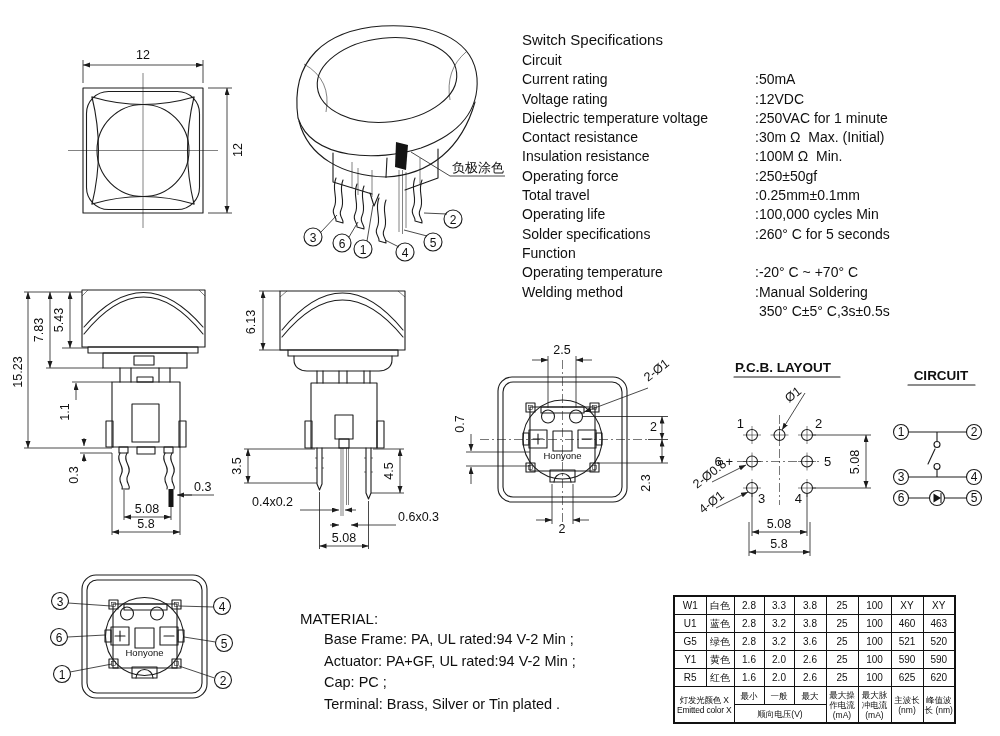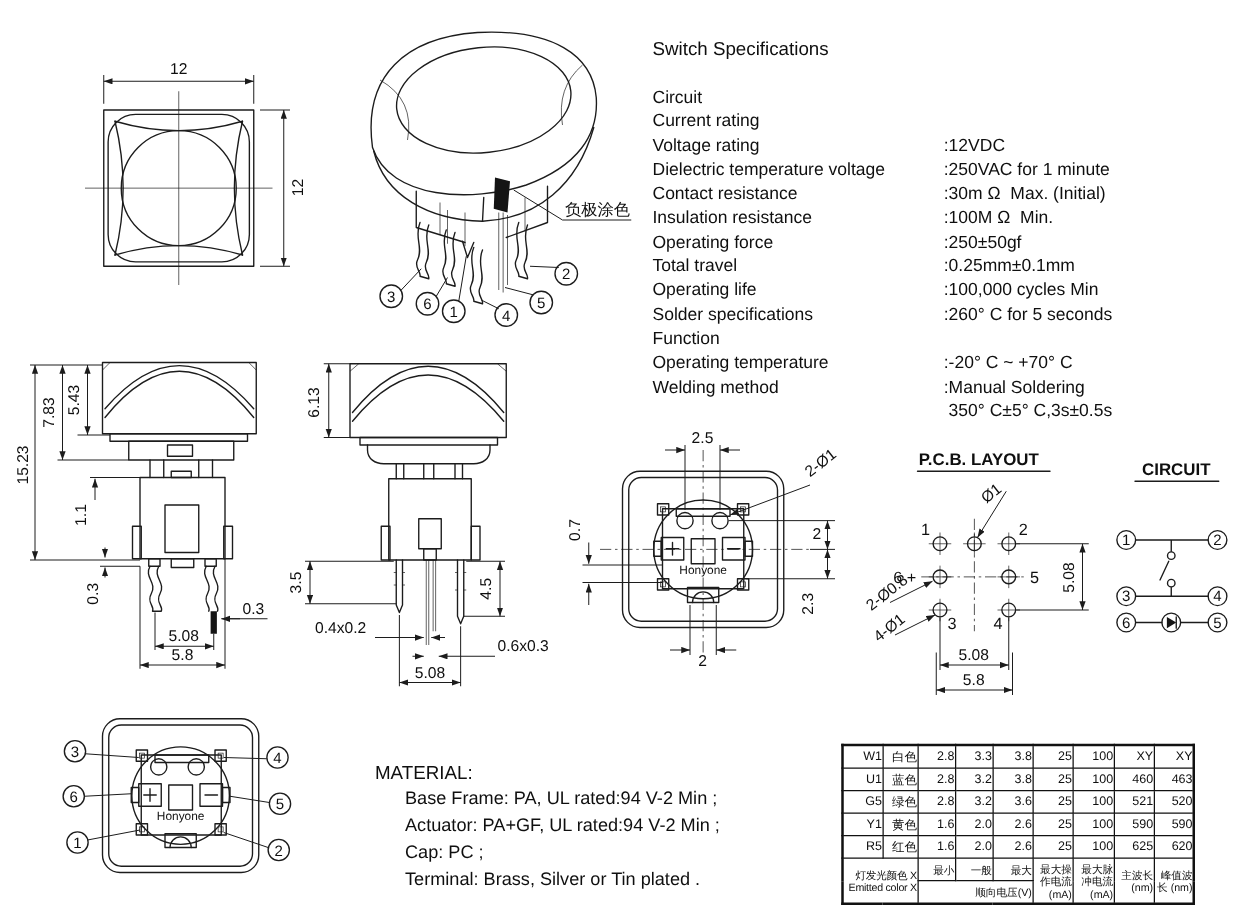--- a/index.html
+++ b/index.html
@@ -11,29 +11,29 @@
   svg .t{fill:none;stroke:#1c1c1c;stroke-width:.55}
   svg .cl{fill:none;stroke:#1c1c1c;stroke-width:.6;stroke-dasharray:9 3 2 3}
   svg text{font-family:"Liberation Sans","DejaVu Sans",sans-serif;fill:#0f0f0f;stroke:none}
   svg .dim{font-size:12.5px}
   svg .pin{font-size:13px}
   svg .ttl{font-size:13.5px;font-weight:bold}
   svg .brand{font-size:9.5px}
   svg .co{font-size:12px}
   svg .neg{font-size:13px}
   .specs{position:absolute;left:522px;top:31px;width:470px}
-  .specs-title{font-size:15px;margin-bottom:20px}
+  .specs-title{font-size:15px;margin-bottom:3px}
   .spec-row{display:grid;grid-template-columns:233px auto;font-size:14px;line-height:19.3px}
   .spec-value{white-space:pre}
   .material{position:absolute;left:300px;top:610px;width:330px}
   .material-title{font-size:15px;margin-bottom:2px}
   .material-line{font-size:14.5px;line-height:21.5px;padding-left:24px}
   .led-table{position:absolute;left:673px;top:595px;border-collapse:collapse;table-layout:fixed;
              border:2px solid #111;font-size:10px}
-  .led-table td{border:1px solid #111;text-align:right;vertical-align:middle;padding:0;height:17px}
+  .led-table td{border:1px solid #111;text-align:center;vertical-align:middle;padding:0;height:17px}
   .led-table .f td{font-size:8.5px;line-height:10px;white-space:pre-line}
   .led-table .emitted{font-size:8px;letter-spacing:-.2px}
 </style>
 </head>
 <body>
 
 <div class="canvas">
 
   <svg style="left:50px;top:35px" width="215" height="200" viewBox="50 35 215 200">
     <defs>
@@ -383,20 +383,21 @@
     </g>
   </svg>
 
   <div class="specs">
     <div class="specs-title">Switch Specifications</div>
     <div class="spec-row">
         <span class="spec-label">Circuit</span>
       </div>
     <div class="spec-row">
         <span class="spec-label">Current rating</span>
+        <span class="spec-value">:50mA</span>
       </div>
     <div class="spec-row">
         <span class="spec-label">Voltage rating</span>
         <span class="spec-value">:12VDC</span>
       </div>
     <div class="spec-row">
         <span class="spec-label">Dielectric temperature voltage</span>
         <span class="spec-value">:250VAC for 1 minute</span>
       </div>
     <div class="spec-row">

